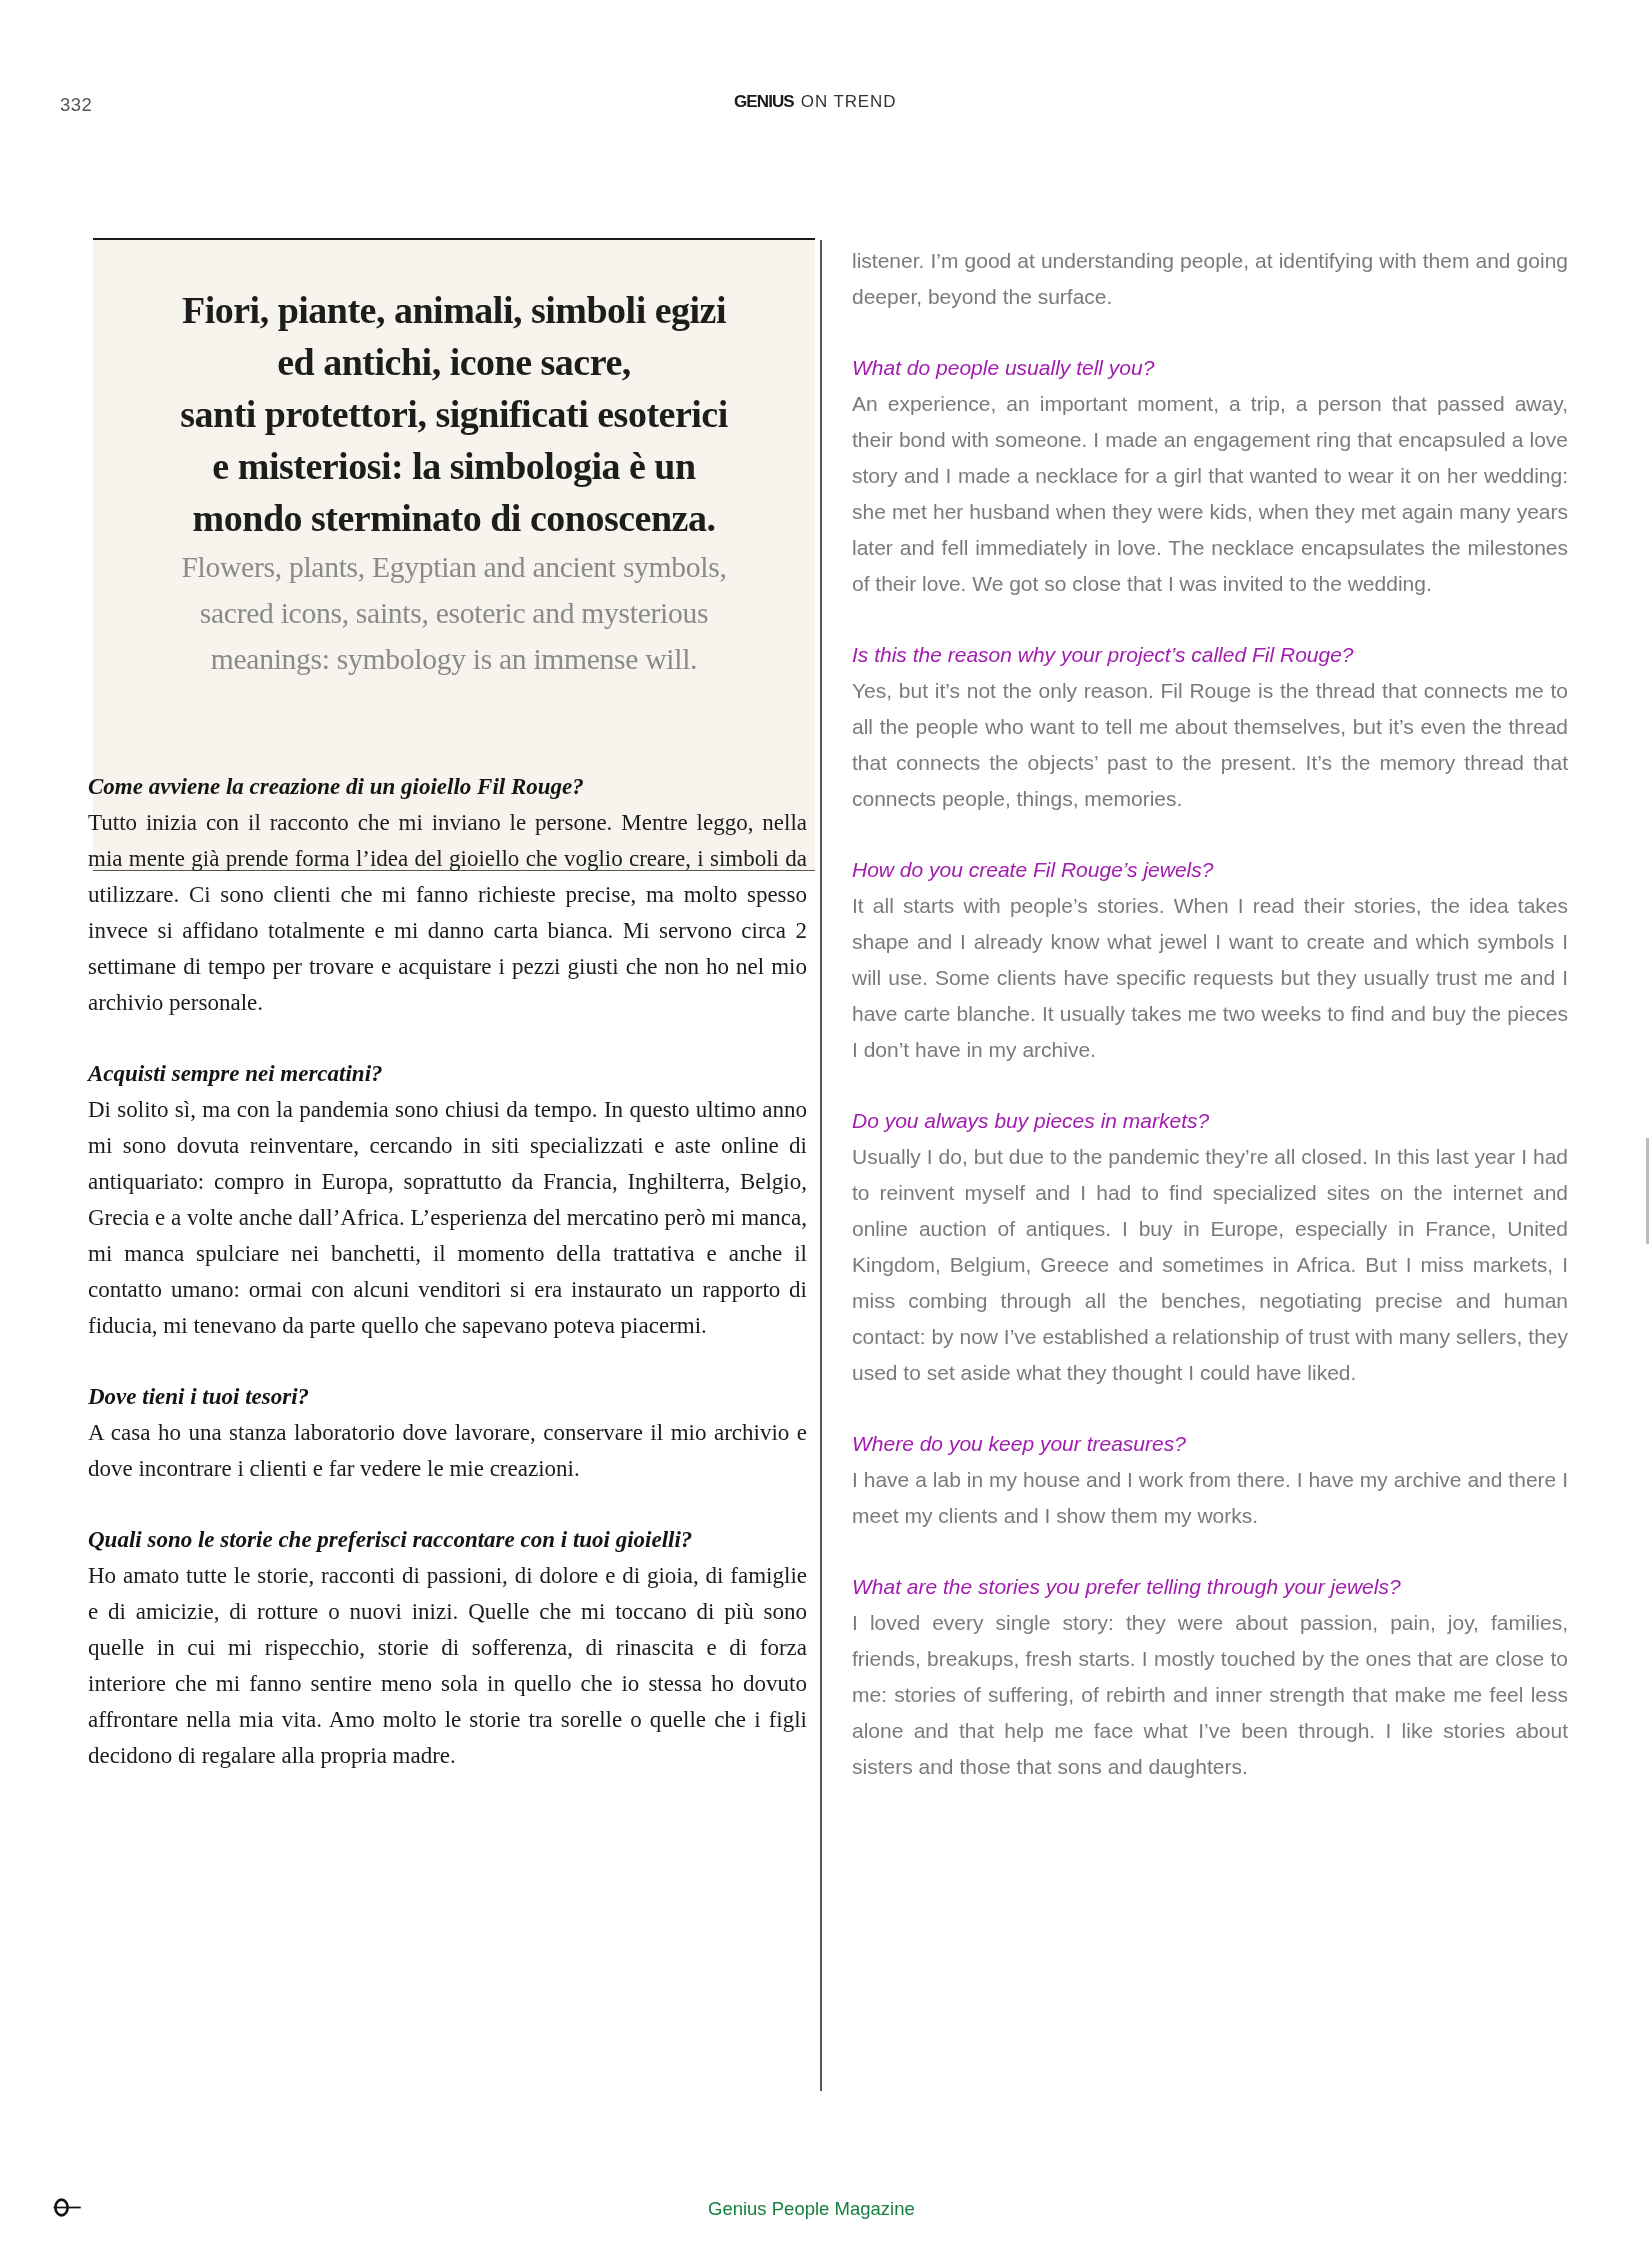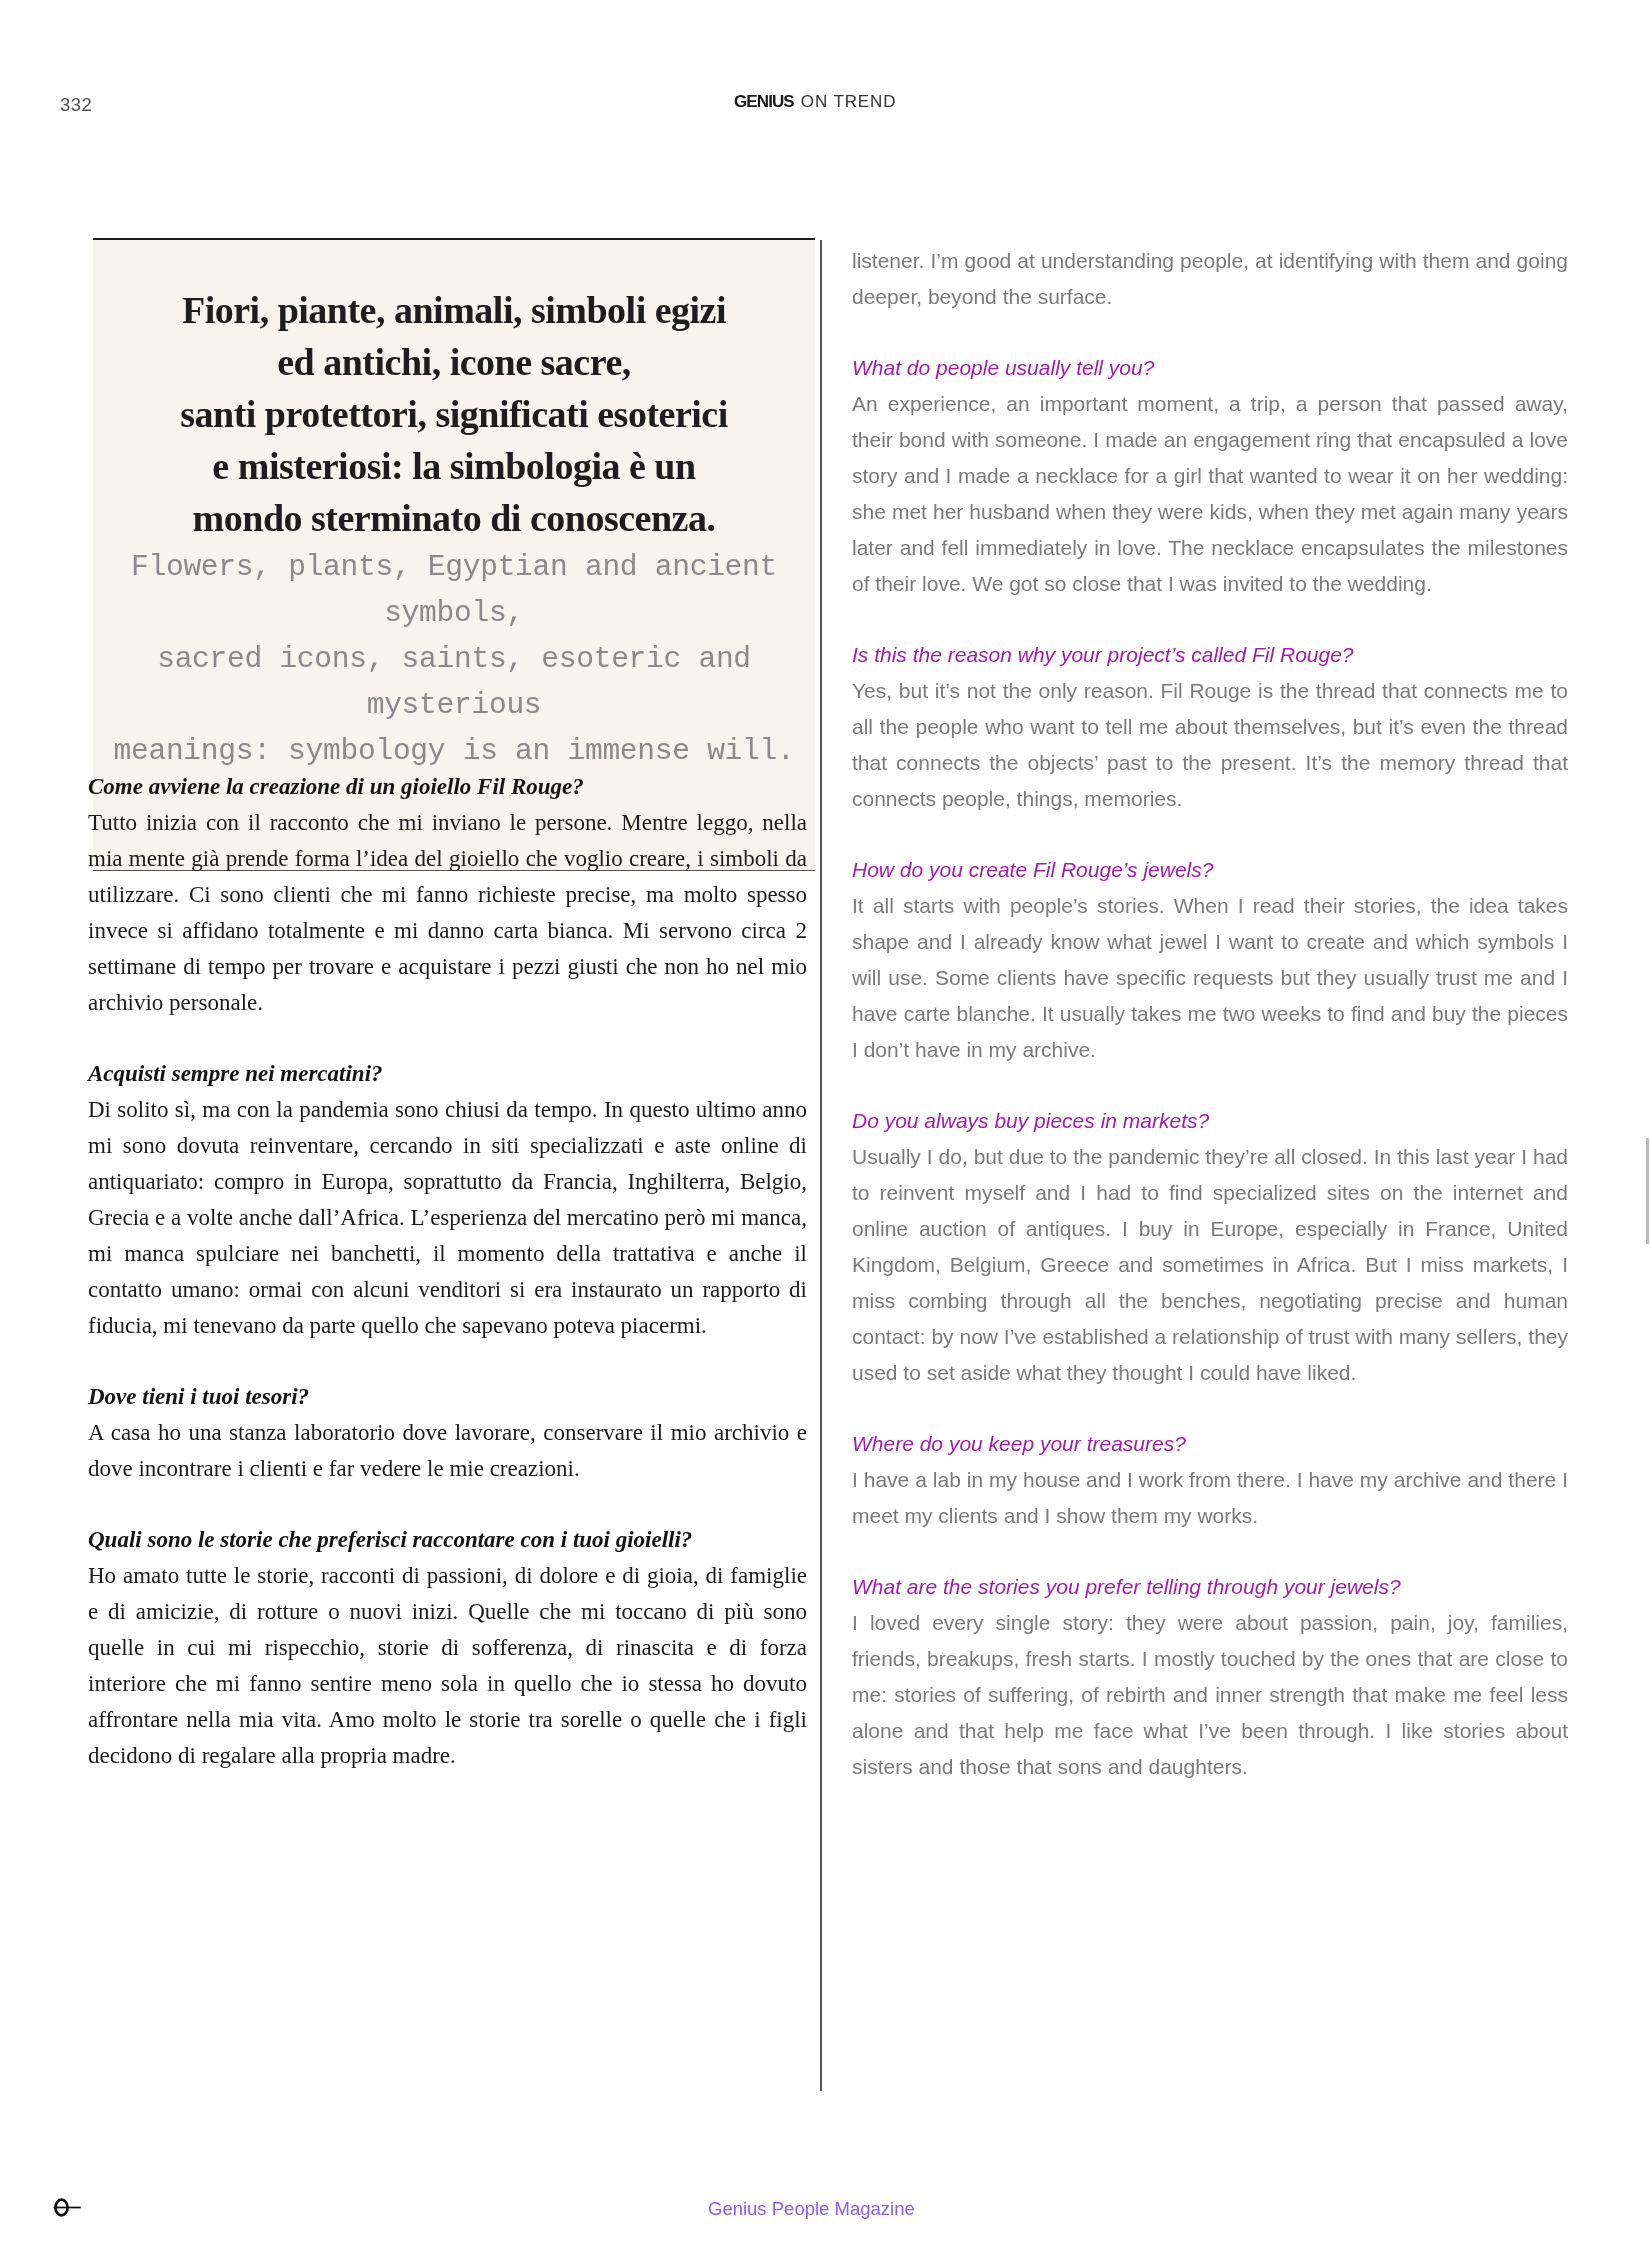--- a/index.html
+++ b/index.html
@@ -59,21 +59,21 @@
     .pullquote .pq-it {
       font-family: "Liberation Serif", serif;
       font-weight: bold;
       font-size: 38px;
       line-height: 52px;
       color: #1d1d1d;
       letter-spacing: -0.5px;
       margin: 44px 17.6px 0 17.6px;
     }
     .pullquote .pq-en {
-      font-family: Liberation Mono, monospace;
+      font-family: Liberation Serif, serif;
       font-size: 29.6px;
       line-height: 46px;
       color: #8a8a8a;
       margin: 0 8.8px;
       letter-spacing: -0.3px;
     }
 
     
     .col-left {
       position: absolute;
@@ -132,21 +132,21 @@
       top: 2197px;
       width: 53px;
       height: 21px;
     }
     .footer-title {
       position: absolute;
       left: 708px;
       top: 2198px;
       font-family: "Liberation Sans", sans-serif;
       font-size: 18.5px;
-      color: #8b5cf6;
+      color: #15803d;
       white-space: nowrap;
     }
     .edge-mark {
       position: absolute;
       left: 1646px;
       top: 1138px;
       width: 2.6px;
       height: 106px;
       background: #bbb;
     }

